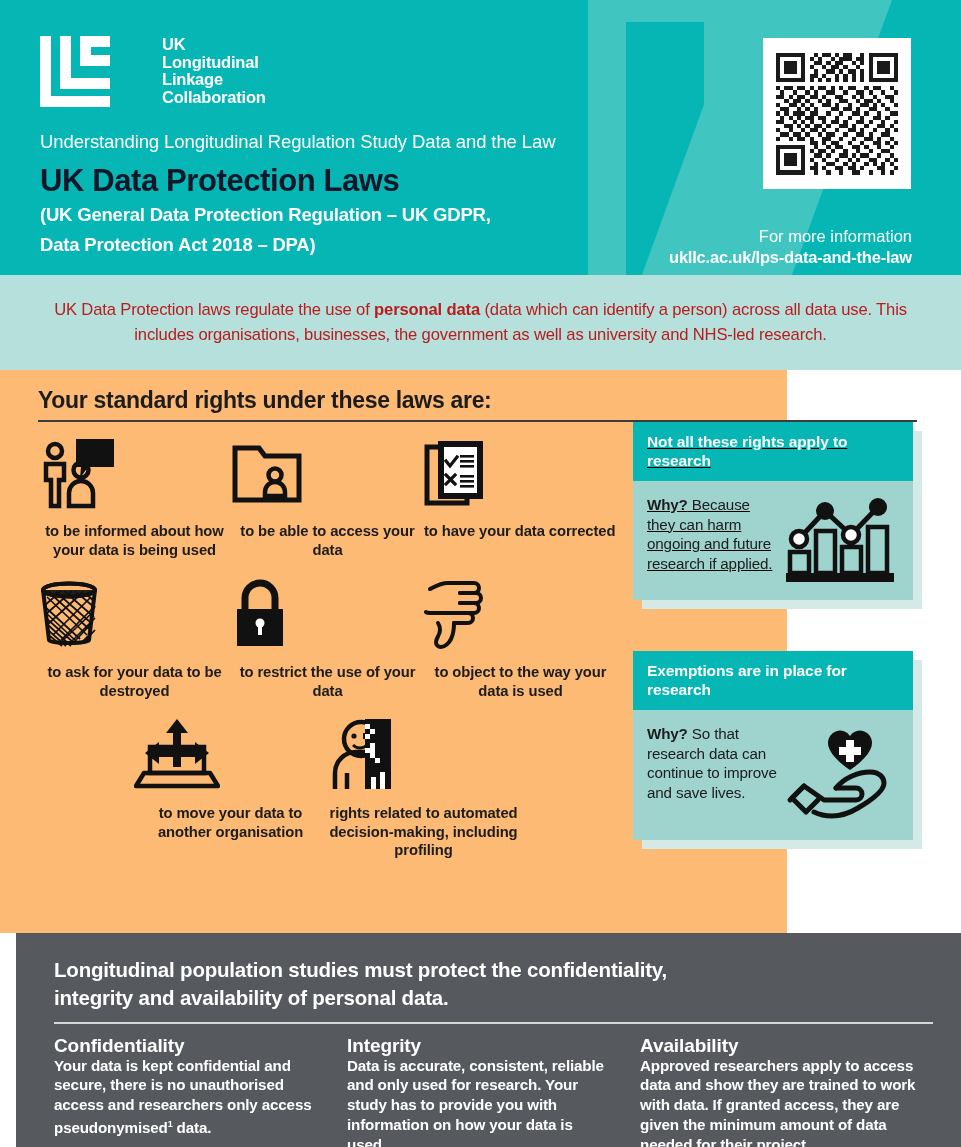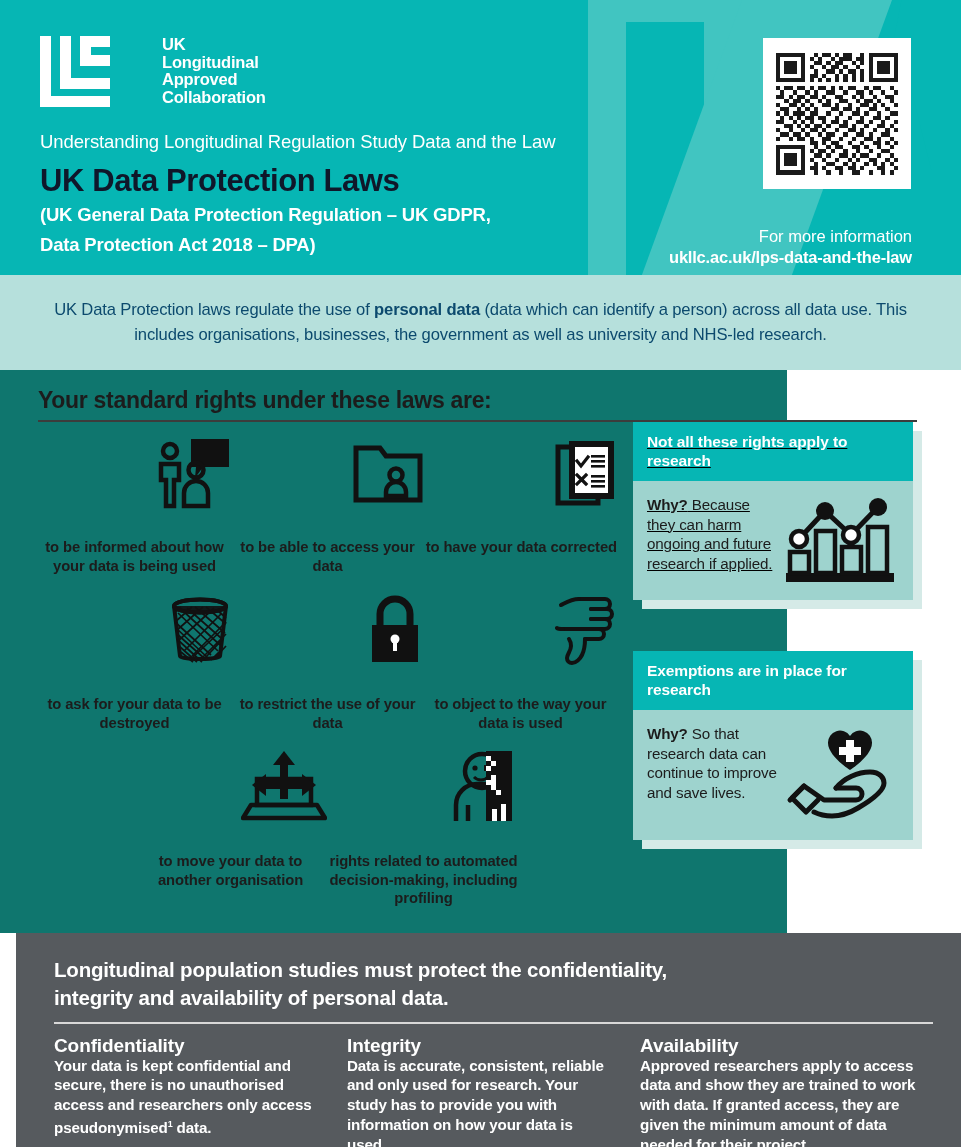--- a/index.html
+++ b/index.html
@@ -112,33 +112,33 @@
     left: 0; top: 275px;
     width: 961px; height: 95px;
     background: #b6e0dc;
     display: flex;
     align-items: center;
     justify-content: center;
   }
   .subbanner p {
     width: 872px;
     text-align: center;
-    color: #0c4a6e;
+    color: #b91c1c;
     font-size: 16.6px;
     line-height: 24.5px;
     letter-spacing: -0.15px;
   }
   .subbanner b { font-weight: bold; }
 
   
   .main {
     position: absolute;
     left: 0; top: 370px;
     width: 787px; height: 563px;
-    background: #0f766e;
+    background: #fdba74;
   }
   .section-title {
     position: absolute;
     left: 38px; top: 17px;
     color: #1c1c1c;
     font-size: 23px;
     font-weight: bold;
     letter-spacing: -0.3px;
   }
   .divider {
@@ -151,23 +151,22 @@
   .rights-grid {
     position: absolute;
     left: 38px; top: 62px;
     width: 580px;
   }
   .rights-row { display: flex; }
   .right-item {
     width: 193px;
     display: flex;
     flex-direction: column;
-    align-items: flex-end;
+    align-items: flex-start;
     text-align: center;
-    gap: 16px;
   }
   .right-icon {
     height: 82px;
     display: flex;
     align-items: center;
     justify-content: center;
   }
   .right-icon svg { display: block; }
   .right-label {
     margin-top: 8px;
@@ -278,21 +277,21 @@
 
     <div class="logo-wrap">
       <svg class="logo-mark" viewBox="0 0 70 71">
         <path fill="#ffffff" d="M0 0 h11 v60 h59 v11 H0 Z"></path>
         <path fill="#ffffff" d="M20 0 h11 v42 h39 v11 H20 Z"></path>
         <path fill="#ffffff" d="M40 0 h30 v11 H51 v8 h19 v11 H40 Z"></path>
       </svg>
       <div class="logo-text">
         <div>UK</div>
         <div>Longitudinal</div>
-        <div>Approved</div>
+        <div>Linkage</div>
         <div>Collaboration</div>
       </div>
     </div>
 
     <div class="eyebrow">Understanding Longitudinal Regulation Study Data and the Law</div>
     <div class="h1">UK Data Protection Laws</div>
     <div class="h2">
       <div>(UK General Data Protection Regulation – UK GDPR,</div>
       <div>Data Protection Act 2018 – DPA)</div>
     </div>

